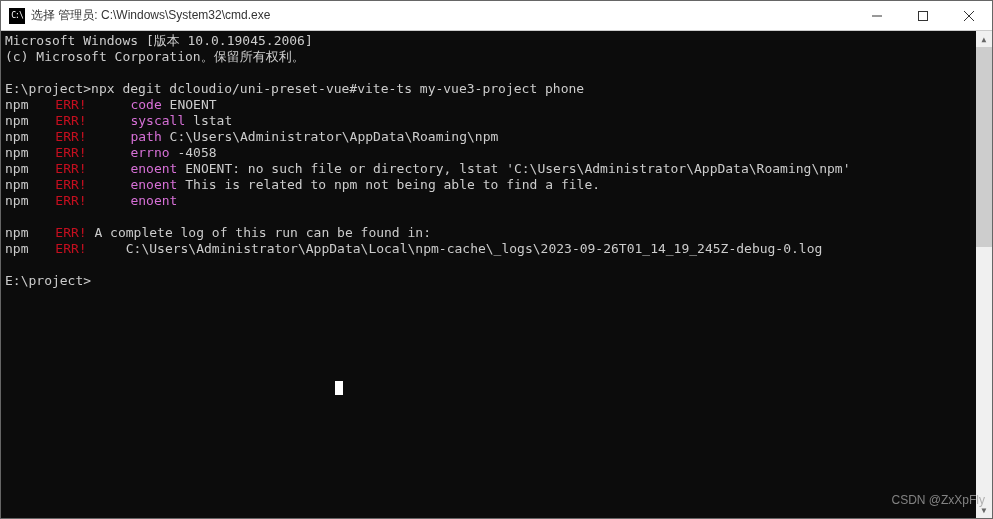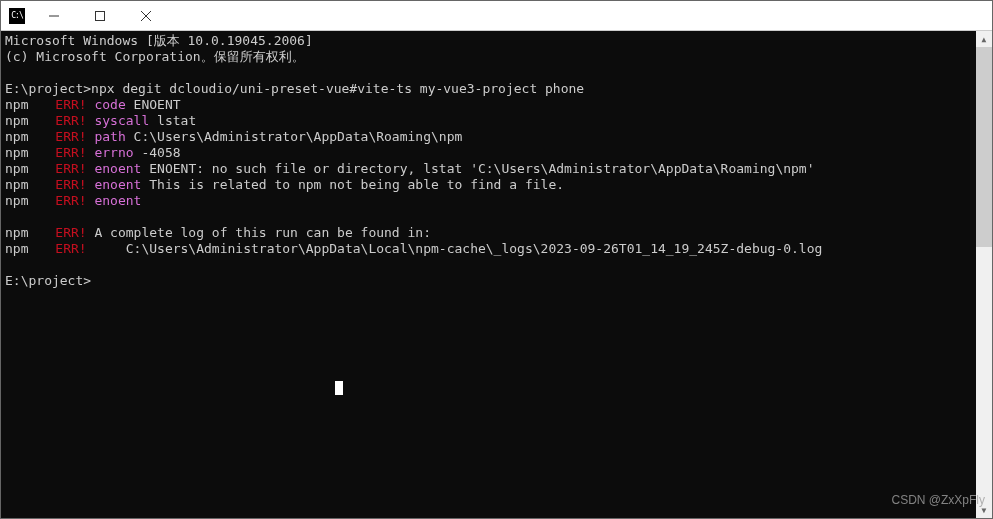--- a/index.html
+++ b/index.html
@@ -104,21 +104,21 @@
     .scrollbar-arrow.bottom { position: absolute; bottom: 0; }
     .scrollbar-thumb {
       position: absolute;
       top: 16px;
       width: 16px;
       height: 200px;
       background: #cdcdcd;
     }
     .line { display: block; }
     .red { color: #c50f1f; margin-left: 19px; }
-    .magenta { color: #d670d6; }
+    .magenta { color: #d670d6; margin-left: 36px; }
     .cursor-block {
       display: inline-block;
       width: 8px;
       height: 14px;
       background: #ffffff;
       vertical-align: text-bottom;
       position: absolute;
       left: 334px;
       top: 350px;
     }
@@ -131,20 +131,21 @@
       color: rgba(160,160,160,0.8);
       pointer-events: none;
     }
   </style>
 </head>
 <body>
 
 <div class="window">
   <div class="titlebar">
     <div class="titlebar-icon">C:\</div>
+    <div class="titlebar-title">选择 管理员: C:\Windows\System32\cmd.exe</div>
     <div class="window-controls">
       <div class="window-control">
         <svg viewBox="0 0 10 10">
             <line x1="0" y1="5" x2="10" y2="5" stroke="#333" stroke-width="1"></line>
           </svg>
       </div>
       <div class="window-control">
         <svg viewBox="0 0 10 10">
             <rect x="0.5" y="0.5" width="9" height="9" fill="none" stroke="#333" stroke-width="1"></rect>
           </svg>

